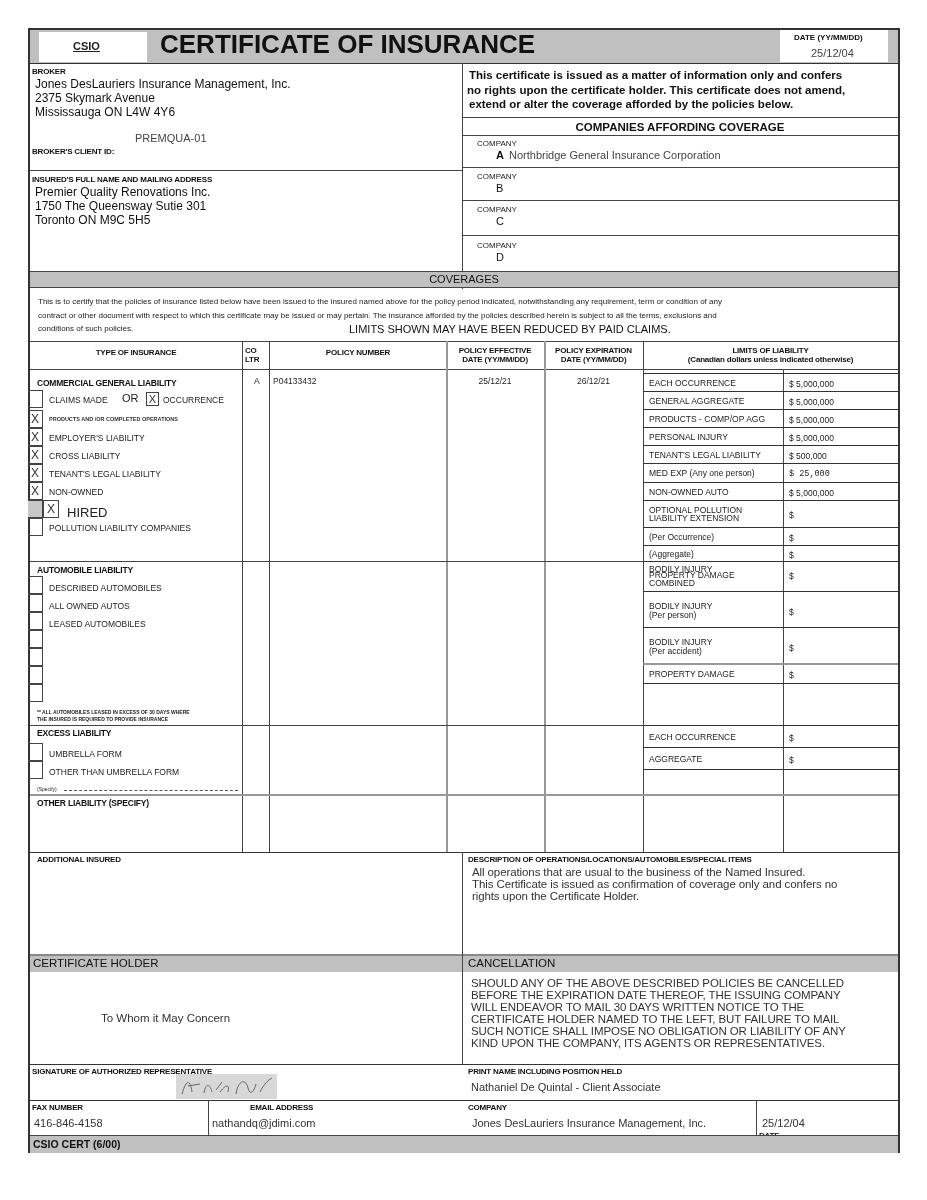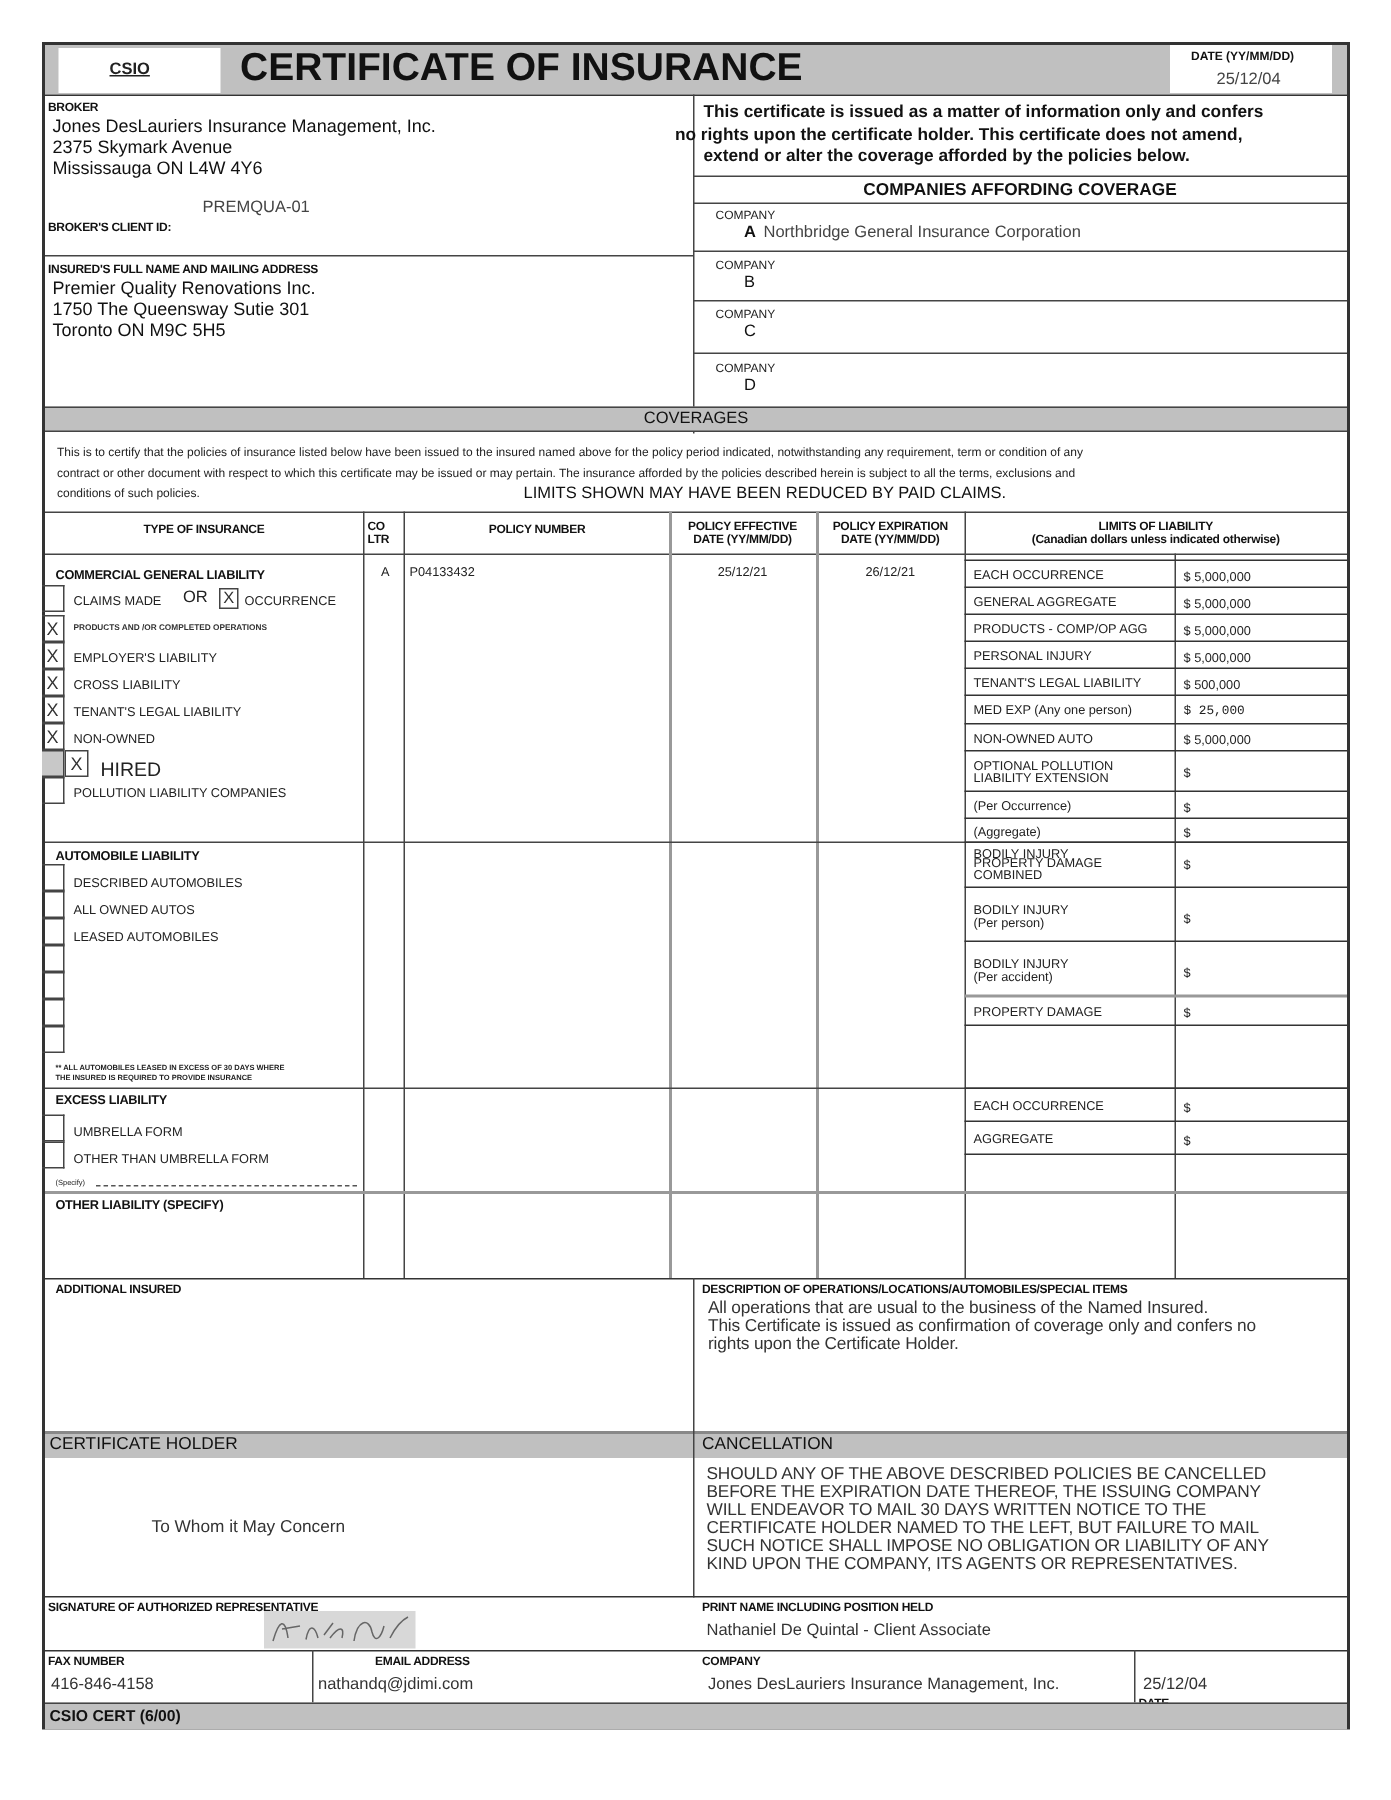--- a/index.html
+++ b/index.html
@@ -43,21 +43,21 @@
 <div class="txt12" style="left:35px;top:77px;">Jones DesLauriers Insurance Management, Inc.</div>
 <div class="txt12" style="left:35px;top:91px;">2375 Skymark Avenue</div>
 <div class="txt12" style="left:35px;top:105px;">Mississauga ON L4W 4Y6</div>
 <div class="lbl" style="left:32px;top:147px;">BROKER'S CLIENT ID:</div>
 <div class="txt11" style="left:135px;top:132px;color:#444;">PREMQUA-01</div>
 
 <div class="vl" style="left:462px;top:63px;height:226px;"></div>
 <div class="hl" style="left:30px;top:170px;width:432px;"></div>
 
 <div class="txt11" style="left:469px;top:69px;font-weight:bold;font-size:11.5px;">This certificate is issued as a matter of information only and confers</div>
-<div class="txt11" style="left:450px;top:84px;font-weight:bold;font-size:11.5px;">no rights upon the certificate holder. This certificate does not amend,</div>
+<div class="txt11" style="left:467px;top:84px;font-weight:bold;font-size:11.5px;">no rights upon the certificate holder. This certificate does not amend,</div>
 <div class="txt11" style="left:469px;top:98px;font-weight:bold;font-size:11.5px;">extend or alter the coverage afforded by the policies below.</div>
 <div class="hl" style="left:462px;top:117px;width:436px;"></div>
 <div class="txt11 center" style="left:462px;top:121px;width:436px;font-weight:bold;font-size:11.5px;">COMPANIES AFFORDING COVERAGE</div>
 <div class="hl" style="left:462px;top:135px;width:436px;"></div>
 
 <div class="small" style="left:477px;top:139px;">COMPANY</div>
 <div class="txt11" style="left:496px;top:149px;font-weight:bold;">A</div>
 <div class="txt11" style="left:509px;top:149px;color:#444;">Northbridge General Insurance Corporation</div>
 <div class="hl" style="left:462px;top:167px;width:436px;"></div>
 

